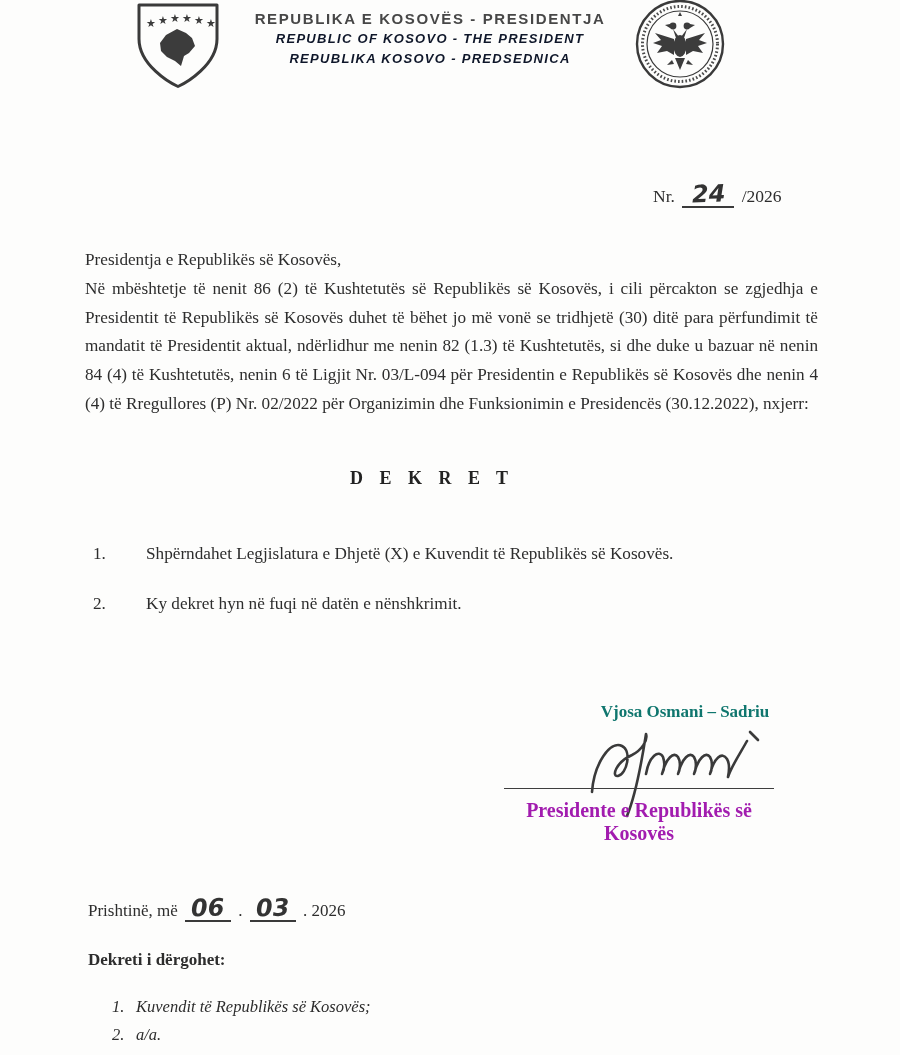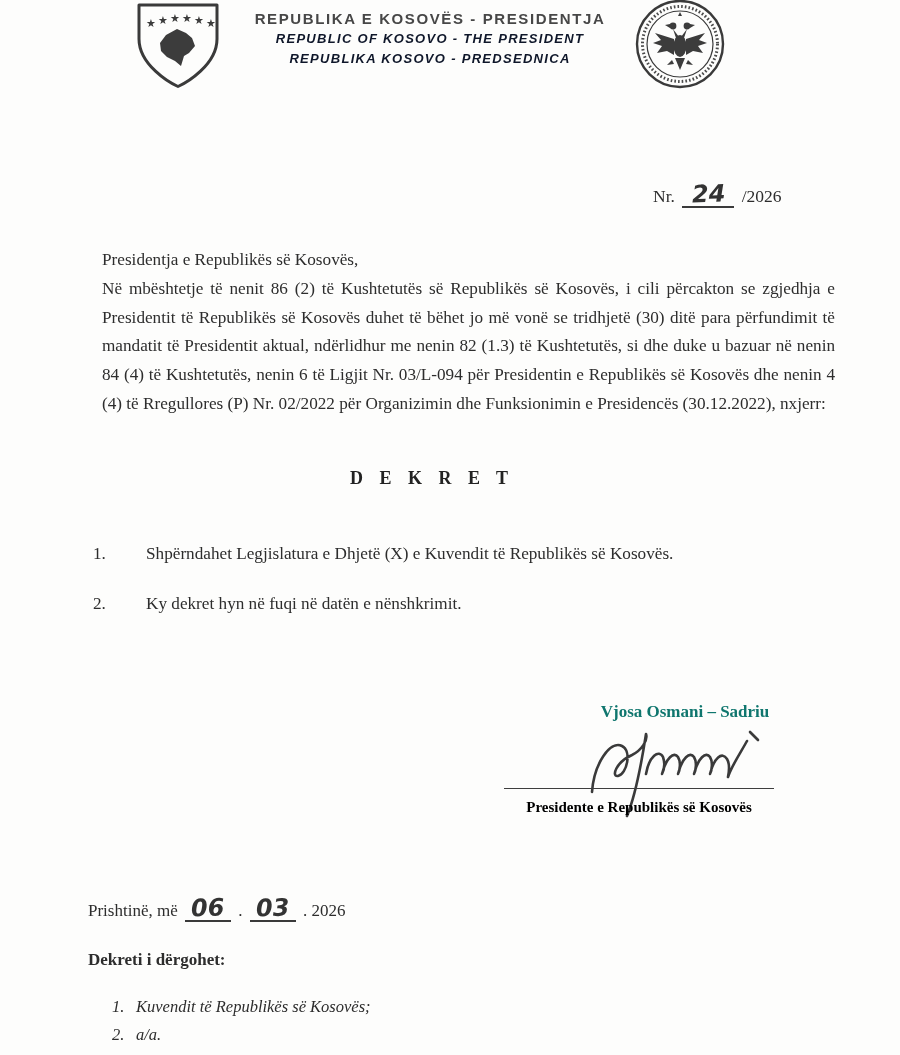--- a/index.html
+++ b/index.html
@@ -30,42 +30,42 @@
     padding:0 4px;margin:0 3px;min-width:44px;line-height:1;
   }
   .hw{
     display:inline-block;
     font-family:"DejaVu Sans", sans-serif;
     font-weight:bold;font-style:italic;
     font-size:24px;color:#333;
     transform:rotate(-2deg);
   }
   
-  .body-block{position:absolute;left:102px;top:246px;width:733px;font-size:17.2px;line-height:28.8px;}
+  .body-block{position:absolute;left:85px;top:246px;width:733px;font-size:17.2px;line-height:28.8px;}
   .salutation{text-align:left;}
   .paragraph{text-align:justify;}
   
   .decree-title{
     position:absolute;left:0;top:468px;width:860px;text-align:center;
     font-weight:bold;font-size:18px;letter-spacing:2px;word-spacing:8px;color:#222;
   }
   .decree-item{position:absolute;left:85px;width:735px;font-size:17.2px;margin-left:8px;}
   .decree-item .num{display:inline-block;width:53px;}
   .item-1{top:544px;}
   .item-2{top:594px;}
   
   .sig-name{
     position:absolute;left:555px;top:702px;width:260px;text-align:center;
     font-weight:bold;font-size:17px;color:#0f766e;
   }
   .sig-script{position:absolute;left:580px;top:712px;width:200px;height:108px;}
   .sig-rule{position:absolute;left:504px;top:788px;width:270px;border-top:1.6px solid #3e3e3e;}
   .sig-title{
     position:absolute;left:493px;top:799px;width:292px;text-align:center;
-    font-weight:bold;font-size:15px;color:#000000;
+    font-weight:bold;font-size:20px;color:#a21caf;
   }
   
   .date-line{position:absolute;left:88px;top:896px;font-size:17px;white-space:nowrap;}
   .date-line .hw-slot{min-width:38px;}
   .dist-heading{position:absolute;left:88px;top:950px;font-size:17px;font-weight:bold;}
   .dist-item{position:absolute;left:112px;font-size:16.5px;font-style:italic;}
   .dist-item .num{display:inline-block;width:24px;}
   .dist-1{top:997px;}
   .dist-2{top:1025px;}
   .ink{stroke:#3a3a3a;fill:none;stroke-linecap:round;stroke-linejoin:round;}

